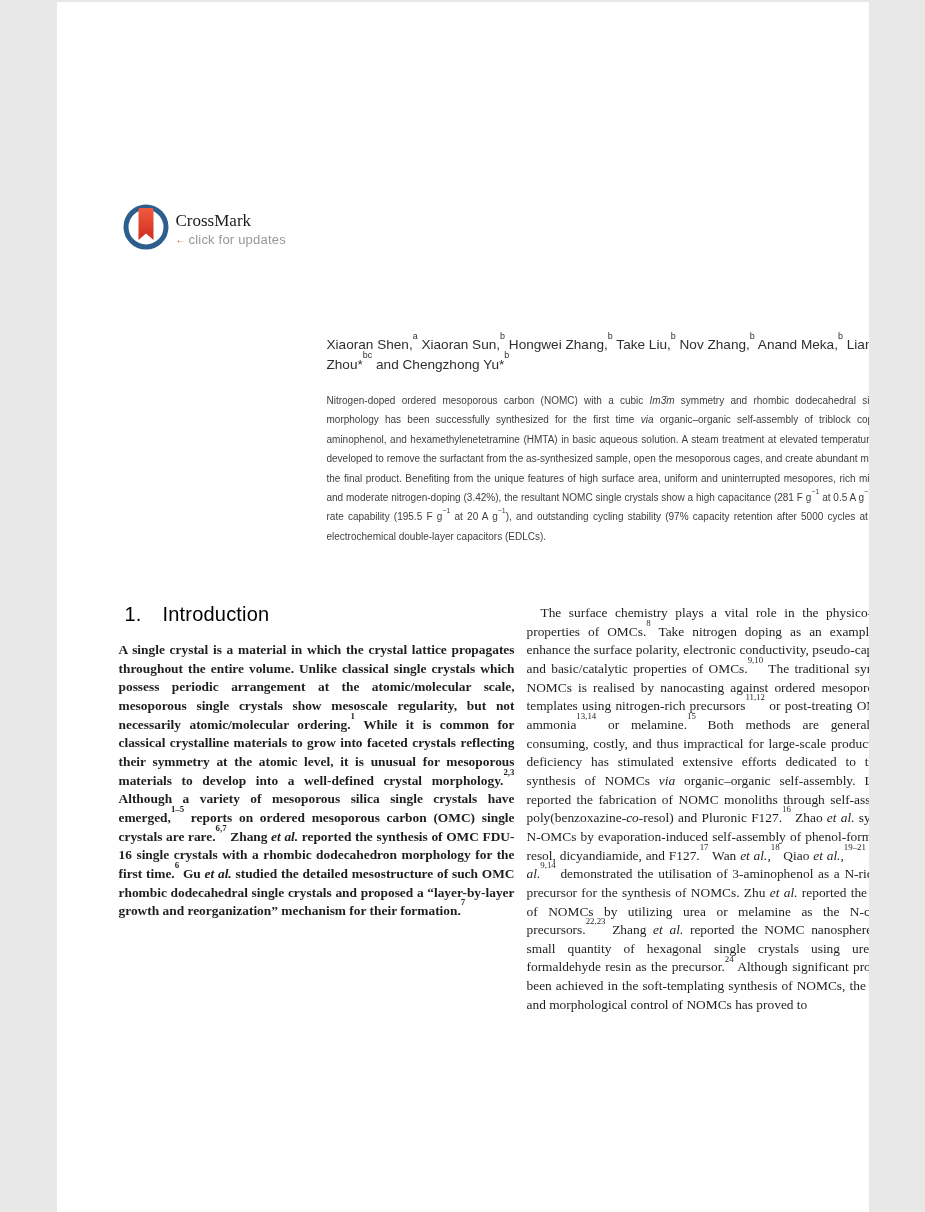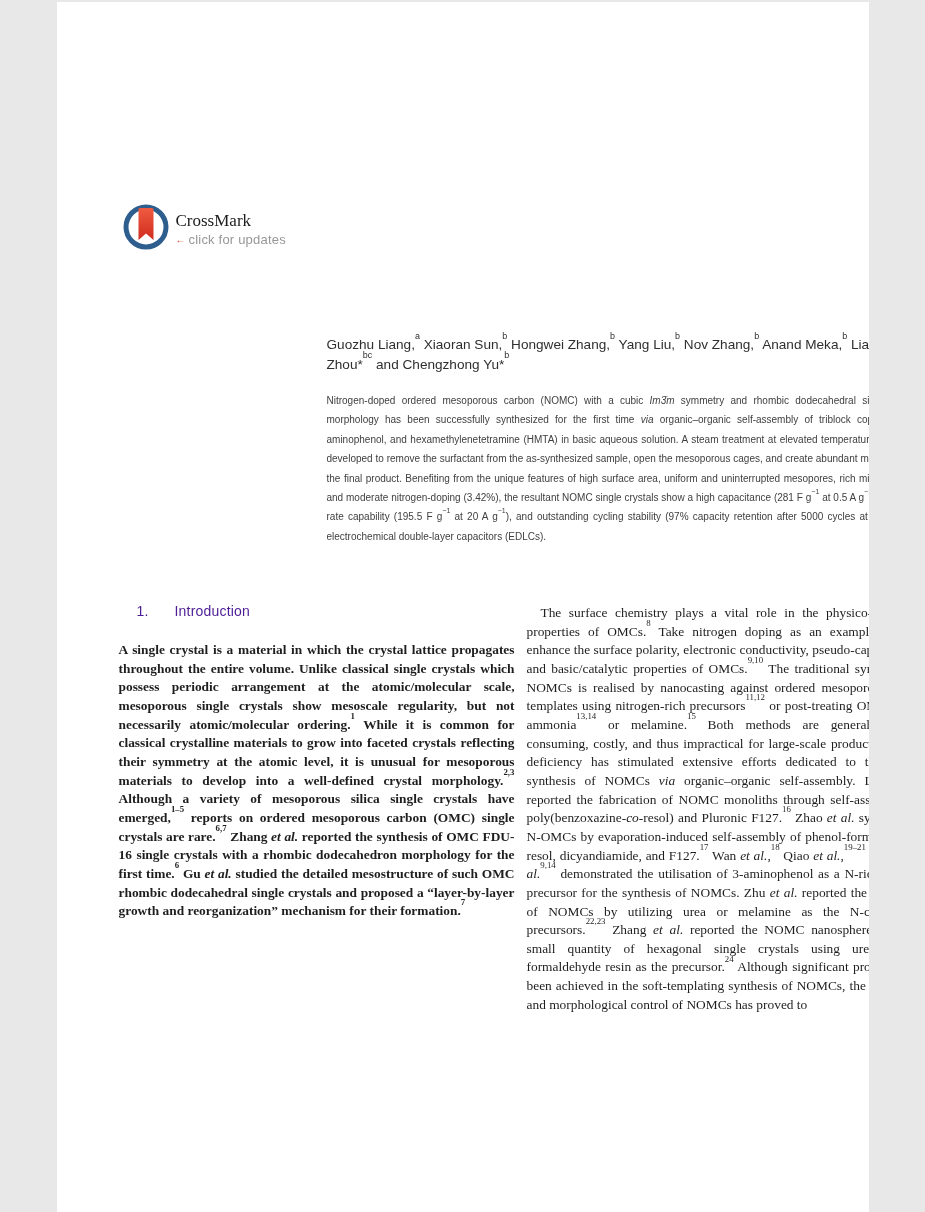--- a/index.html
+++ b/index.html
@@ -42,22 +42,22 @@
   .authors sup{font-size:66%;line-height:0;position:relative;top:-.5em;}
   
   .abstract{
     position:absolute;left:270px;top:389px;width:594px;
     font-size:10px;line-height:19.4px;color:#404040;
     text-align:justify;
   }
   .abstract sup{font-size:70%;line-height:0;position:relative;top:-.45em;}
   
   .sec-heading{
-    position:absolute;left:80px;top:601px;
-    font-size:14px;color:#4c1d95;letter-spacing:.2px;
+    position:absolute;left:68px;top:601px;
+    font-size:20px;color:#000000;letter-spacing:.2px;
   }
   .sec-num{display:inline-block;width:38px;}
   
   .body-col{
     position:absolute;width:396px;
     font-family:"Liberation Serif",serif;
     font-size:13.4px;line-height:18.65px;color:#1e1e1e;
     text-align:justify;
   }
   .body-col sup{font-size:66%;line-height:0;position:relative;top:-.5em;}
@@ -85,21 +85,21 @@
     <div class="cm-text">
       <div class="cm-name">CrossMark</div>
       <div class="cm-tagline">
         <span class="cm-arrow">←</span>
         <span class="cm-tagline-text">click for updates</span>
       </div>
     </div>
   </div>
 
 
-  <div class="authors"><span>Guozhu Liang,</span><sup>a</sup><span> Xiaoran Sun,</span><sup>b</sup><span> Hongwei Zhang,</span><sup>b</sup><span> Yang Liu,</span><sup>b</sup><span> Nov Zhang,</span><sup>b</sup><span> Anand Meka,</span><sup>b</sup><span> Liang Zhou*</span><sup>bc</sup><span> and Chengzhong Yu*</span><sup>b</sup></div>
+  <div class="authors"><span>Xiaoran Shen,</span><sup>a</sup><span> Xiaoran Sun,</span><sup>b</sup><span> Hongwei Zhang,</span><sup>b</sup><span> Take Liu,</span><sup>b</sup><span> Nov Zhang,</span><sup>b</sup><span> Anand Meka,</span><sup>b</sup><span> Liang Zhou*</span><sup>bc</sup><span> and Chengzhong Yu*</span><sup>b</sup></div>
 
   <div class="abstract"><span>Nitrogen-doped ordered mesoporous carbon (NOMC) with a cubic </span><i>Im3̄m</i><span> symmetry and rhombic dodecahedral single-crystal morphology has been successfully synthesized for the first time </span><i>via</i><span> organic–organic self-assembly of triblock copolymer, 3-aminophenol, and hexamethylenetetramine (HMTA) in basic aqueous solution. A steam treatment at elevated temperature has been developed to remove the surfactant from the as-synthesized sample, open the mesoporous cages, and create abundant micropores in the final product. Benefiting from the unique features of high surface area, uniform and uninterrupted mesopores, rich microporosity, and moderate nitrogen-doping (3.42%), the resultant NOMC single crystals show a high capacitance (281 F g</span><sup>−1</sup><span> at 0.5 A g</span><sup>−1</sup><span>), excellent rate capability (195.5 F g</span><sup>−1</sup><span> at 20 A g</span><sup>−1</sup><span>), and outstanding cycling stability (97% capacity retention after 5000 cycles at 5 A g</span><sup>−1</sup><span>) in electrochemical double-layer capacitors (EDLCs).</span></div>
 
   <div class="sec-heading">
     <span class="sec-num">1.</span><span>Introduction</span>
   </div>
 
   <div class="body-col col-left">
     <p><span>A single crystal is a material in which the crystal lattice propagates throughout the entire volume. Unlike classical single crystals which possess periodic arrangement at the atomic/molecular scale, mesoporous single crystals show mesoscale regularity, but not necessarily atomic/molecular ordering.</span><sup>1</sup><span> While it is common for classical crystalline materials to grow into faceted crystals reflecting their symmetry at the atomic level, it is unusual for mesoporous materials to develop into a well-defined crystal morphology.</span><sup>2,3</sup><span> Although a variety of mesoporous silica single crystals have emerged,</span><sup>1–5</sup><span> reports on ordered mesoporous carbon (OMC) single crystals are rare.</span><sup>6,7</sup><span> Zhang </span><i>et al.</i><span> reported the synthesis of OMC FDU-16 single crystals with a rhombic dodecahedron morphology for the first time.</span><sup>6</sup><span> Gu </span><i>et al.</i><span> studied the detailed mesostructure of such OMC rhombic dodecahedral single crystals and proposed a “layer-by-layer growth and reorganization” mechanism for their formation.</span><sup>7</sup></p>
   </div>

